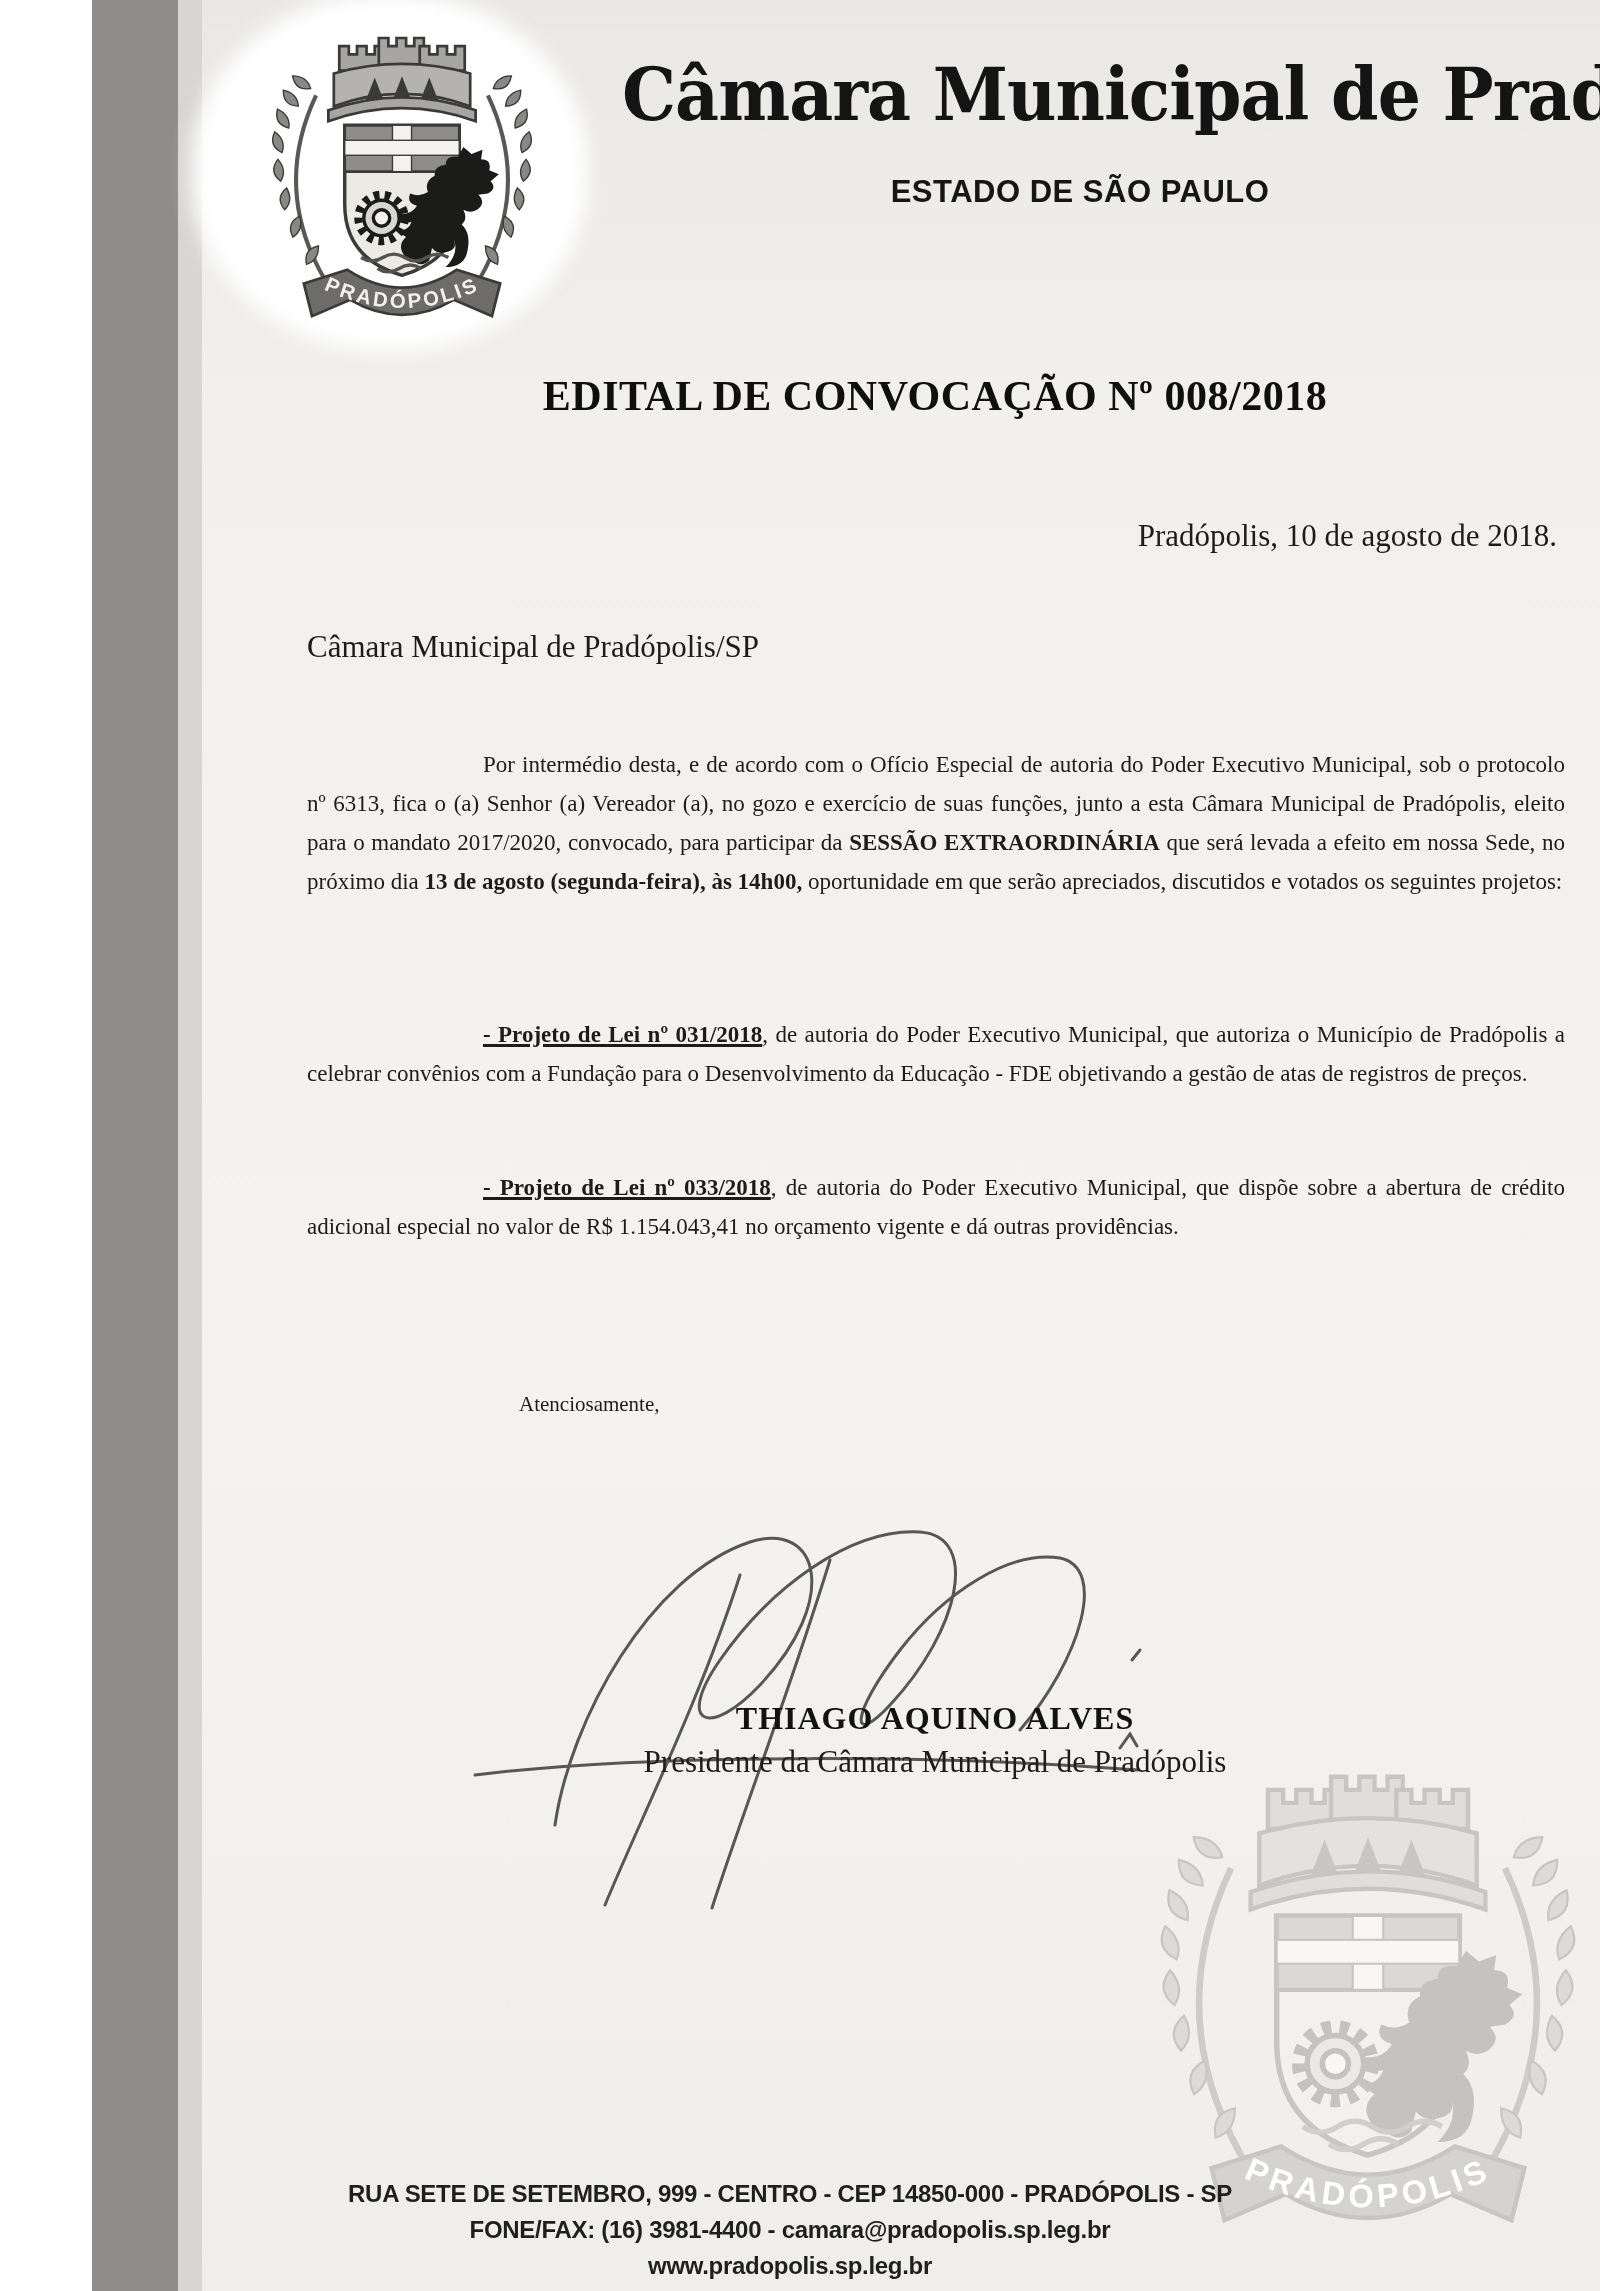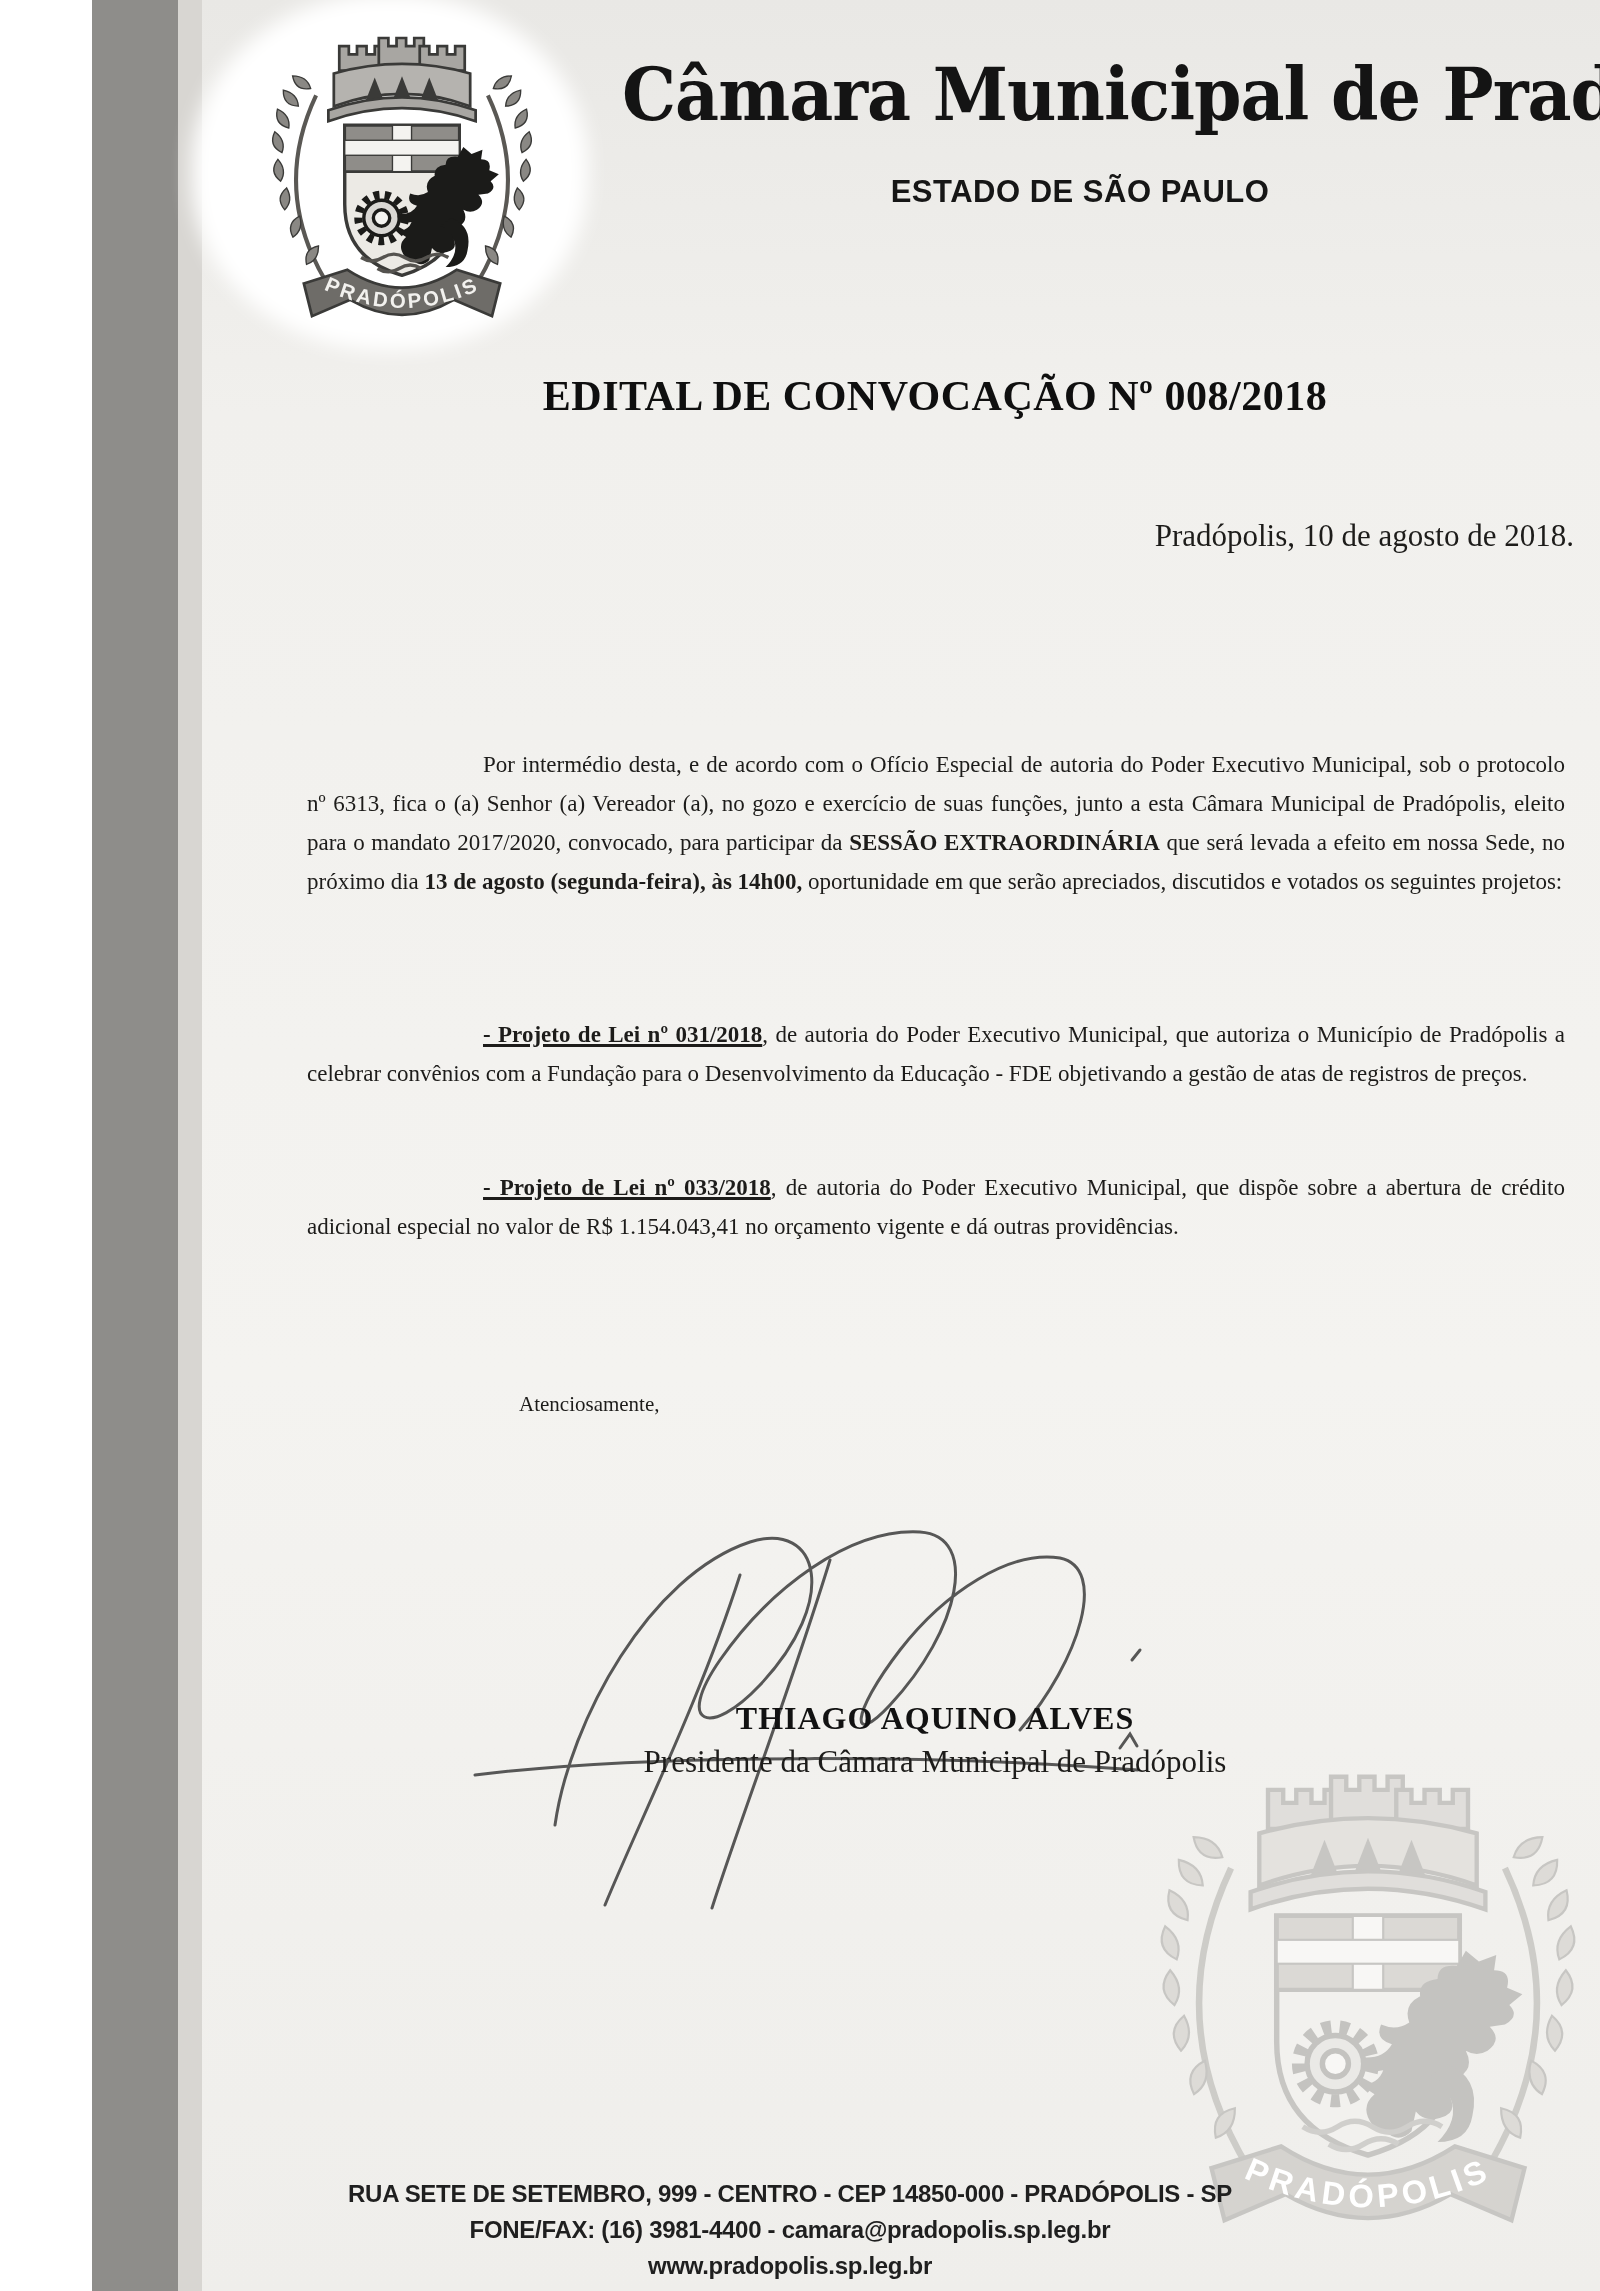--- a/index.html
+++ b/index.html
@@ -22,21 +22,21 @@
   .crest.watermark{left:1128px;top:1742px;width:480px;height:500px;
     --ink:#c7c6c3; --metal:#e0dedb; --metal2:#e4e2de; --field:#f2f1ee; --band:#dbd9d5;
     --white:#f8f7f5; --dark:#c4c3c0; --leaf:#dddbd7; --stem:#cdccc8; --ribbon:#d5d3cf;
     --rtext:#ffffff; --water:#d0cfcc; --gearring:#eae9e6;}
   .org-name{left:622px;top:52px;font-family:"DejaVu Serif",serif;font-weight:bold;
     font-size:68px;letter-spacing:-1px;white-space:nowrap;color:#141414;transform:scaleY(1.06);transform-origin:left top;}
   .state-line{left:600px;top:174px;width:960px;text-align:center;font-family:"Liberation Sans",sans-serif;
     font-weight:bold;font-size:31px;letter-spacing:0.5px;color:#161616;}
   .state-line span{text-decoration-thickness:3px;text-underline-offset:7px;}
   .doc-title{left:305px;top:372px;width:1260px;text-align:center;font-weight:bold;font-size:42px;letter-spacing:0.5px;color:#0f0f0f;}
-  .date-line{left:314px;top:518px;width:1260px;text-align:right;font-size:31px;}
+  .date-line{left:297px;top:518px;width:1260px;text-align:right;font-size:31px;}
   .addressee{left:307px;top:622px;font-size:31px;line-height:49px;}
   .body-par{left:307px;width:1258px;margin:0;text-align:justify;font-size:23px;line-height:39px;text-indent:176px;}
   .p1{top:745px;} .p2{top:1015px;} .p3{top:1168px;}
   .u{text-decoration:underline;text-decoration-thickness:2.5px;}
   .closing{left:483px;top:1392px;font-size:21px;margin-left:36px;}
   .sig-svg{left:420px;top:1480px;width:760px;height:430px;}
   .signer-name{left:305px;top:1700px;width:1260px;text-align:center;font-weight:bold;font-size:32px;letter-spacing:1px;color:#121212;}
   .signer-title{left:305px;top:1744px;width:1260px;text-align:center;font-size:31px;}
   .footer{left:190px;top:2180px;width:1200px;text-align:center;font-family:"Liberation Sans",sans-serif;
     font-weight:bold;font-size:24px;letter-spacing:-0.3px;color:#1f1f1f;}
@@ -125,20 +125,21 @@
     </g>
   </svg>
 
   <div class="abs org-name">Câmara Municipal de Pradópolis</div>
   <div class="abs state-line"><span>ESTADO DE SÃO PAULO</span></div>
 
   <div class="abs doc-title">EDITAL DE CONVOCAÇÃO Nº 008/2018</div>
   <div class="abs date-line">Pradópolis, 10 de agosto de 2018.</div>
 
   <div class="abs addressee">
+    <div>Câmara Municipal de Pradópolis/SP</div>
   </div>
 
   <p class="abs body-par p1"><span>Por intermédio desta, e de acordo com o Ofício Especial de autoria do Poder Executivo Municipal, sob o protocolo nº 6313, fica o (a) Senhor (a) Vereador (a), no gozo e exercício de suas funções, junto a esta Câmara Municipal de Pradópolis, eleito para o mandato 2017/2020, convocado, para participar da </span><b>SESSÃO EXTRAORDINÁRIA</b><span> que será levada a efeito em nossa Sede, no próximo dia </span><b>13 de agosto (segunda-feira), às 14h00,</b><span> oportunidade em que serão apreciados, discutidos e votados os seguintes projetos:</span></p>
 
   <p class="abs body-par p2"><b class="u">- Projeto de Lei nº 031/2018</b><span>, de autoria do Poder Executivo Municipal, que autoriza o Município de Pradópolis a celebrar convênios com a Fundação para o Desenvolvimento da Educação - FDE objetivando a gestão de atas de registros de preços.</span></p>
 
   <p class="abs body-par p3"><b class="u">- Projeto de Lei nº 033/2018</b><span>, de autoria do Poder Executivo Municipal, que dispõe sobre a abertura de crédito adicional especial no valor de R$ 1.154.043,41 no orçamento vigente e dá outras providências.</span></p>
 
   <div class="abs closing">Atenciosamente,</div>
 

